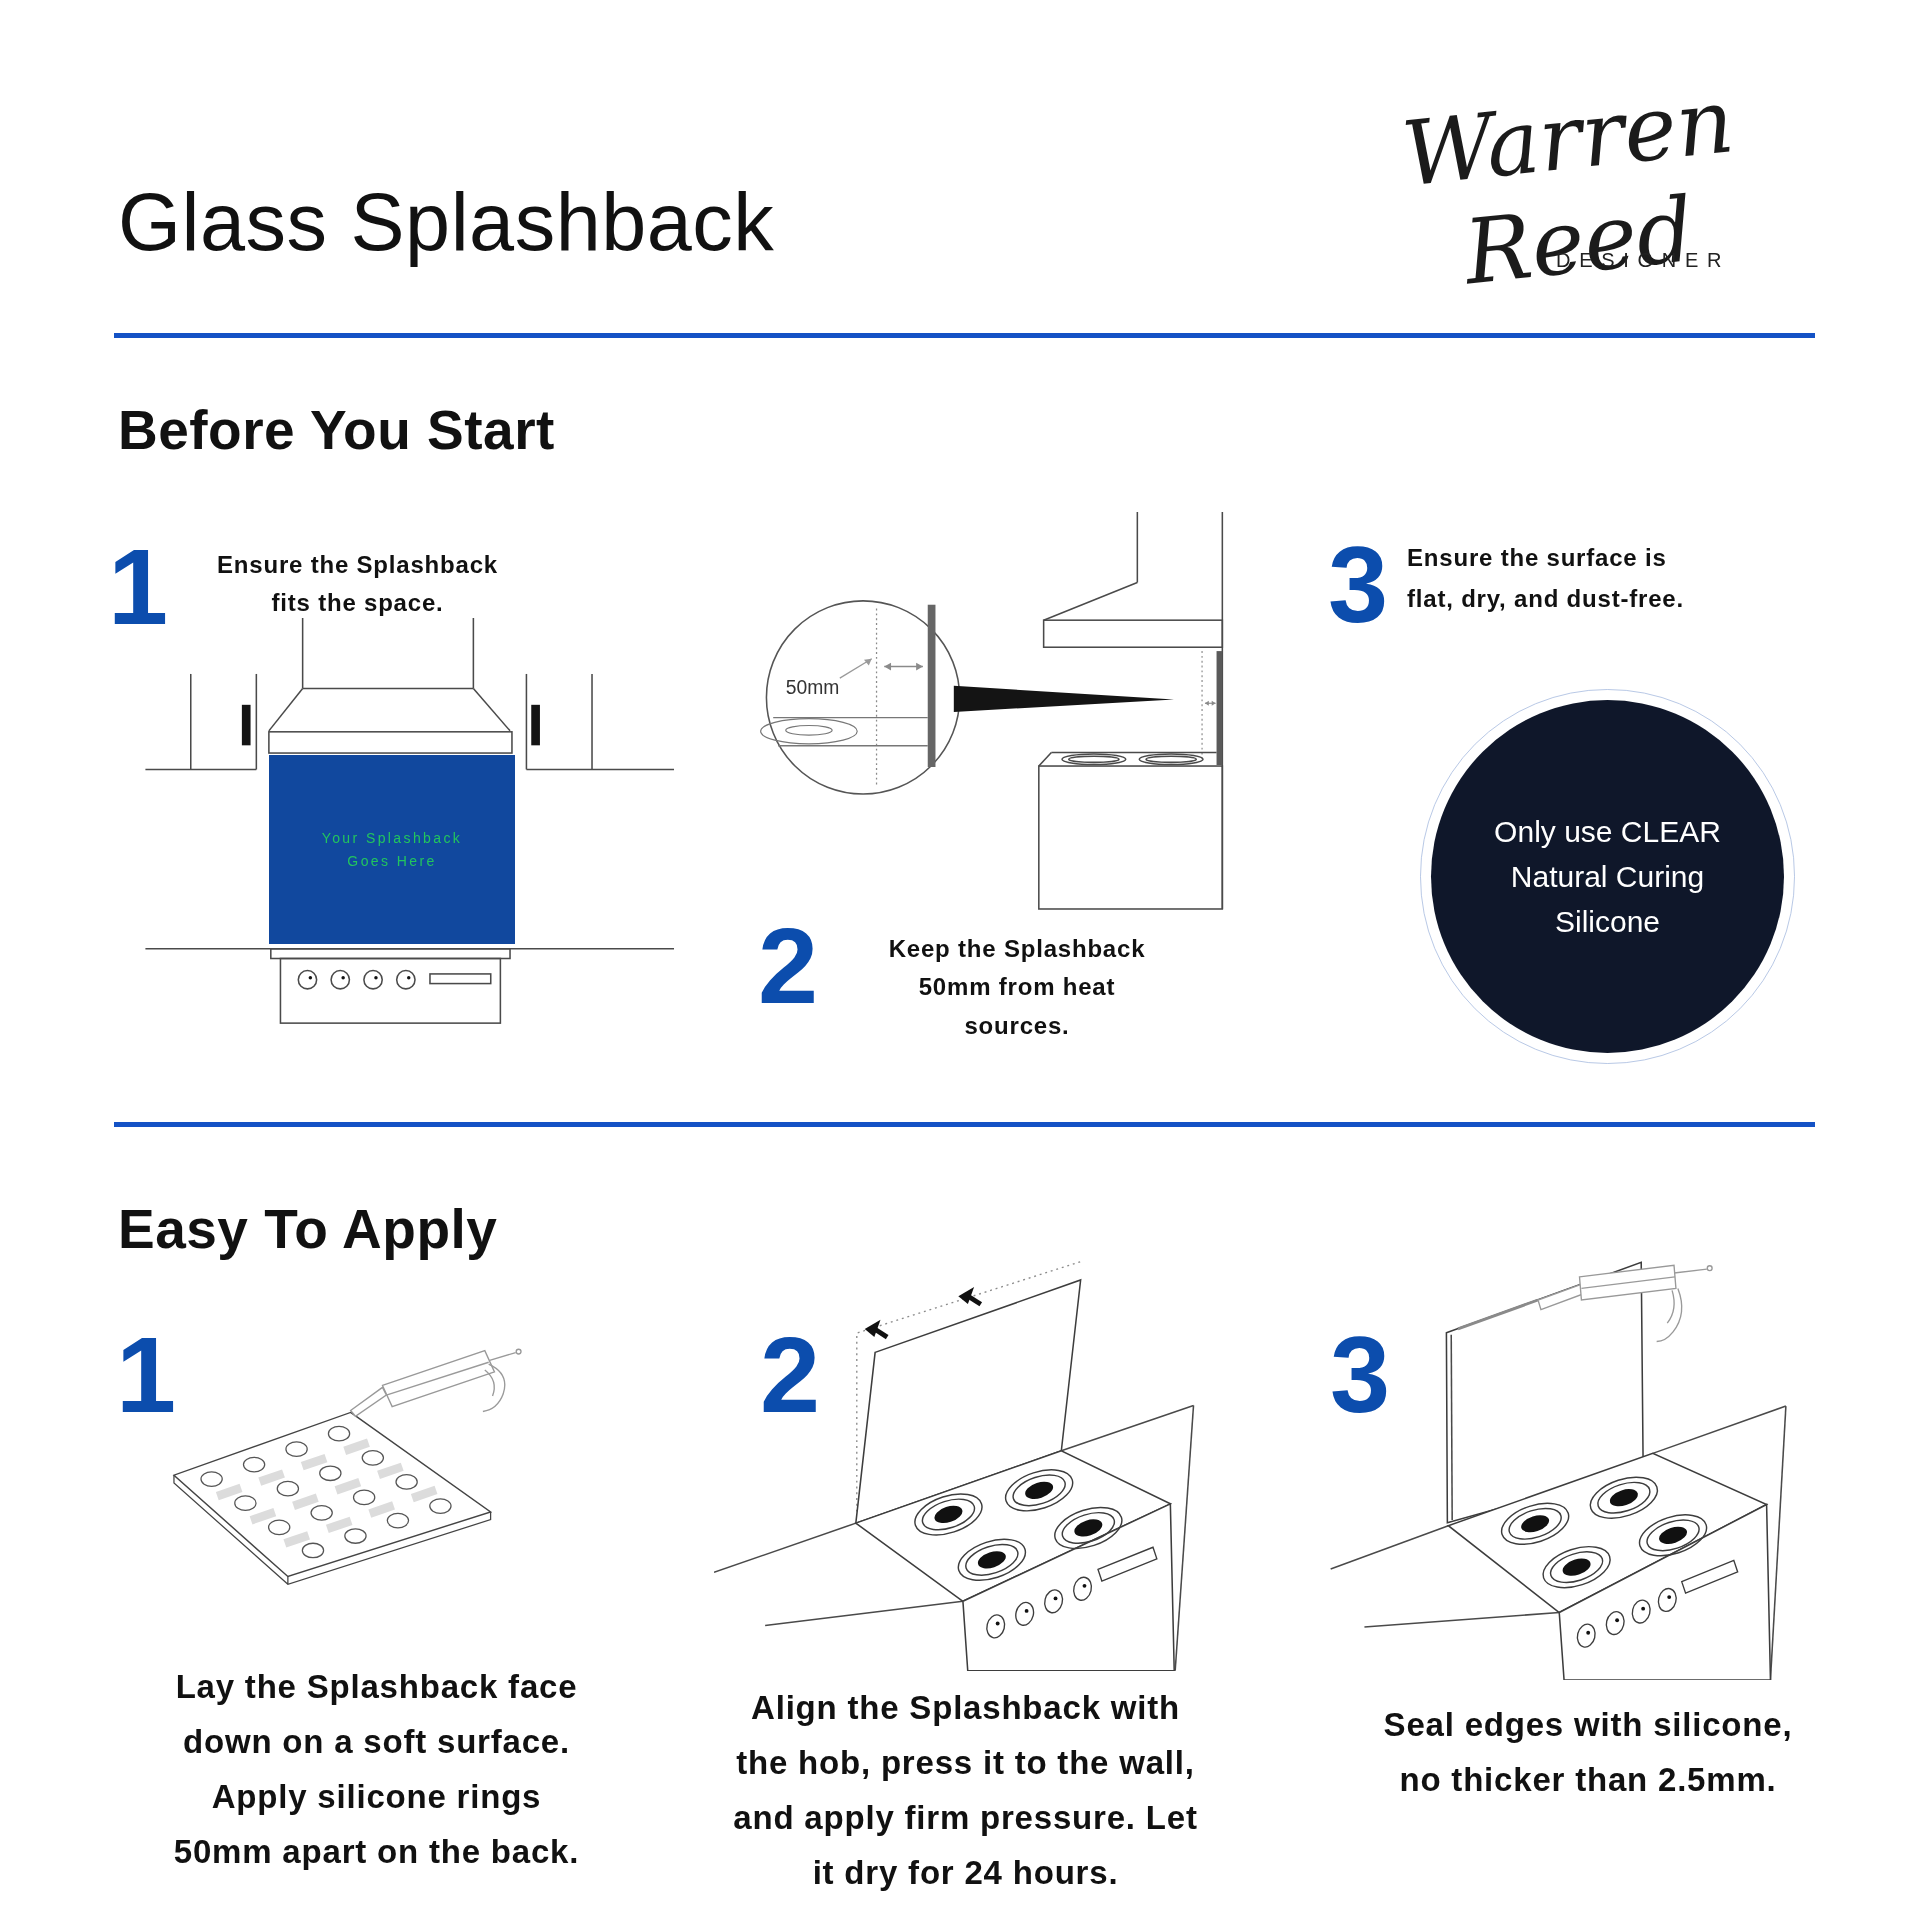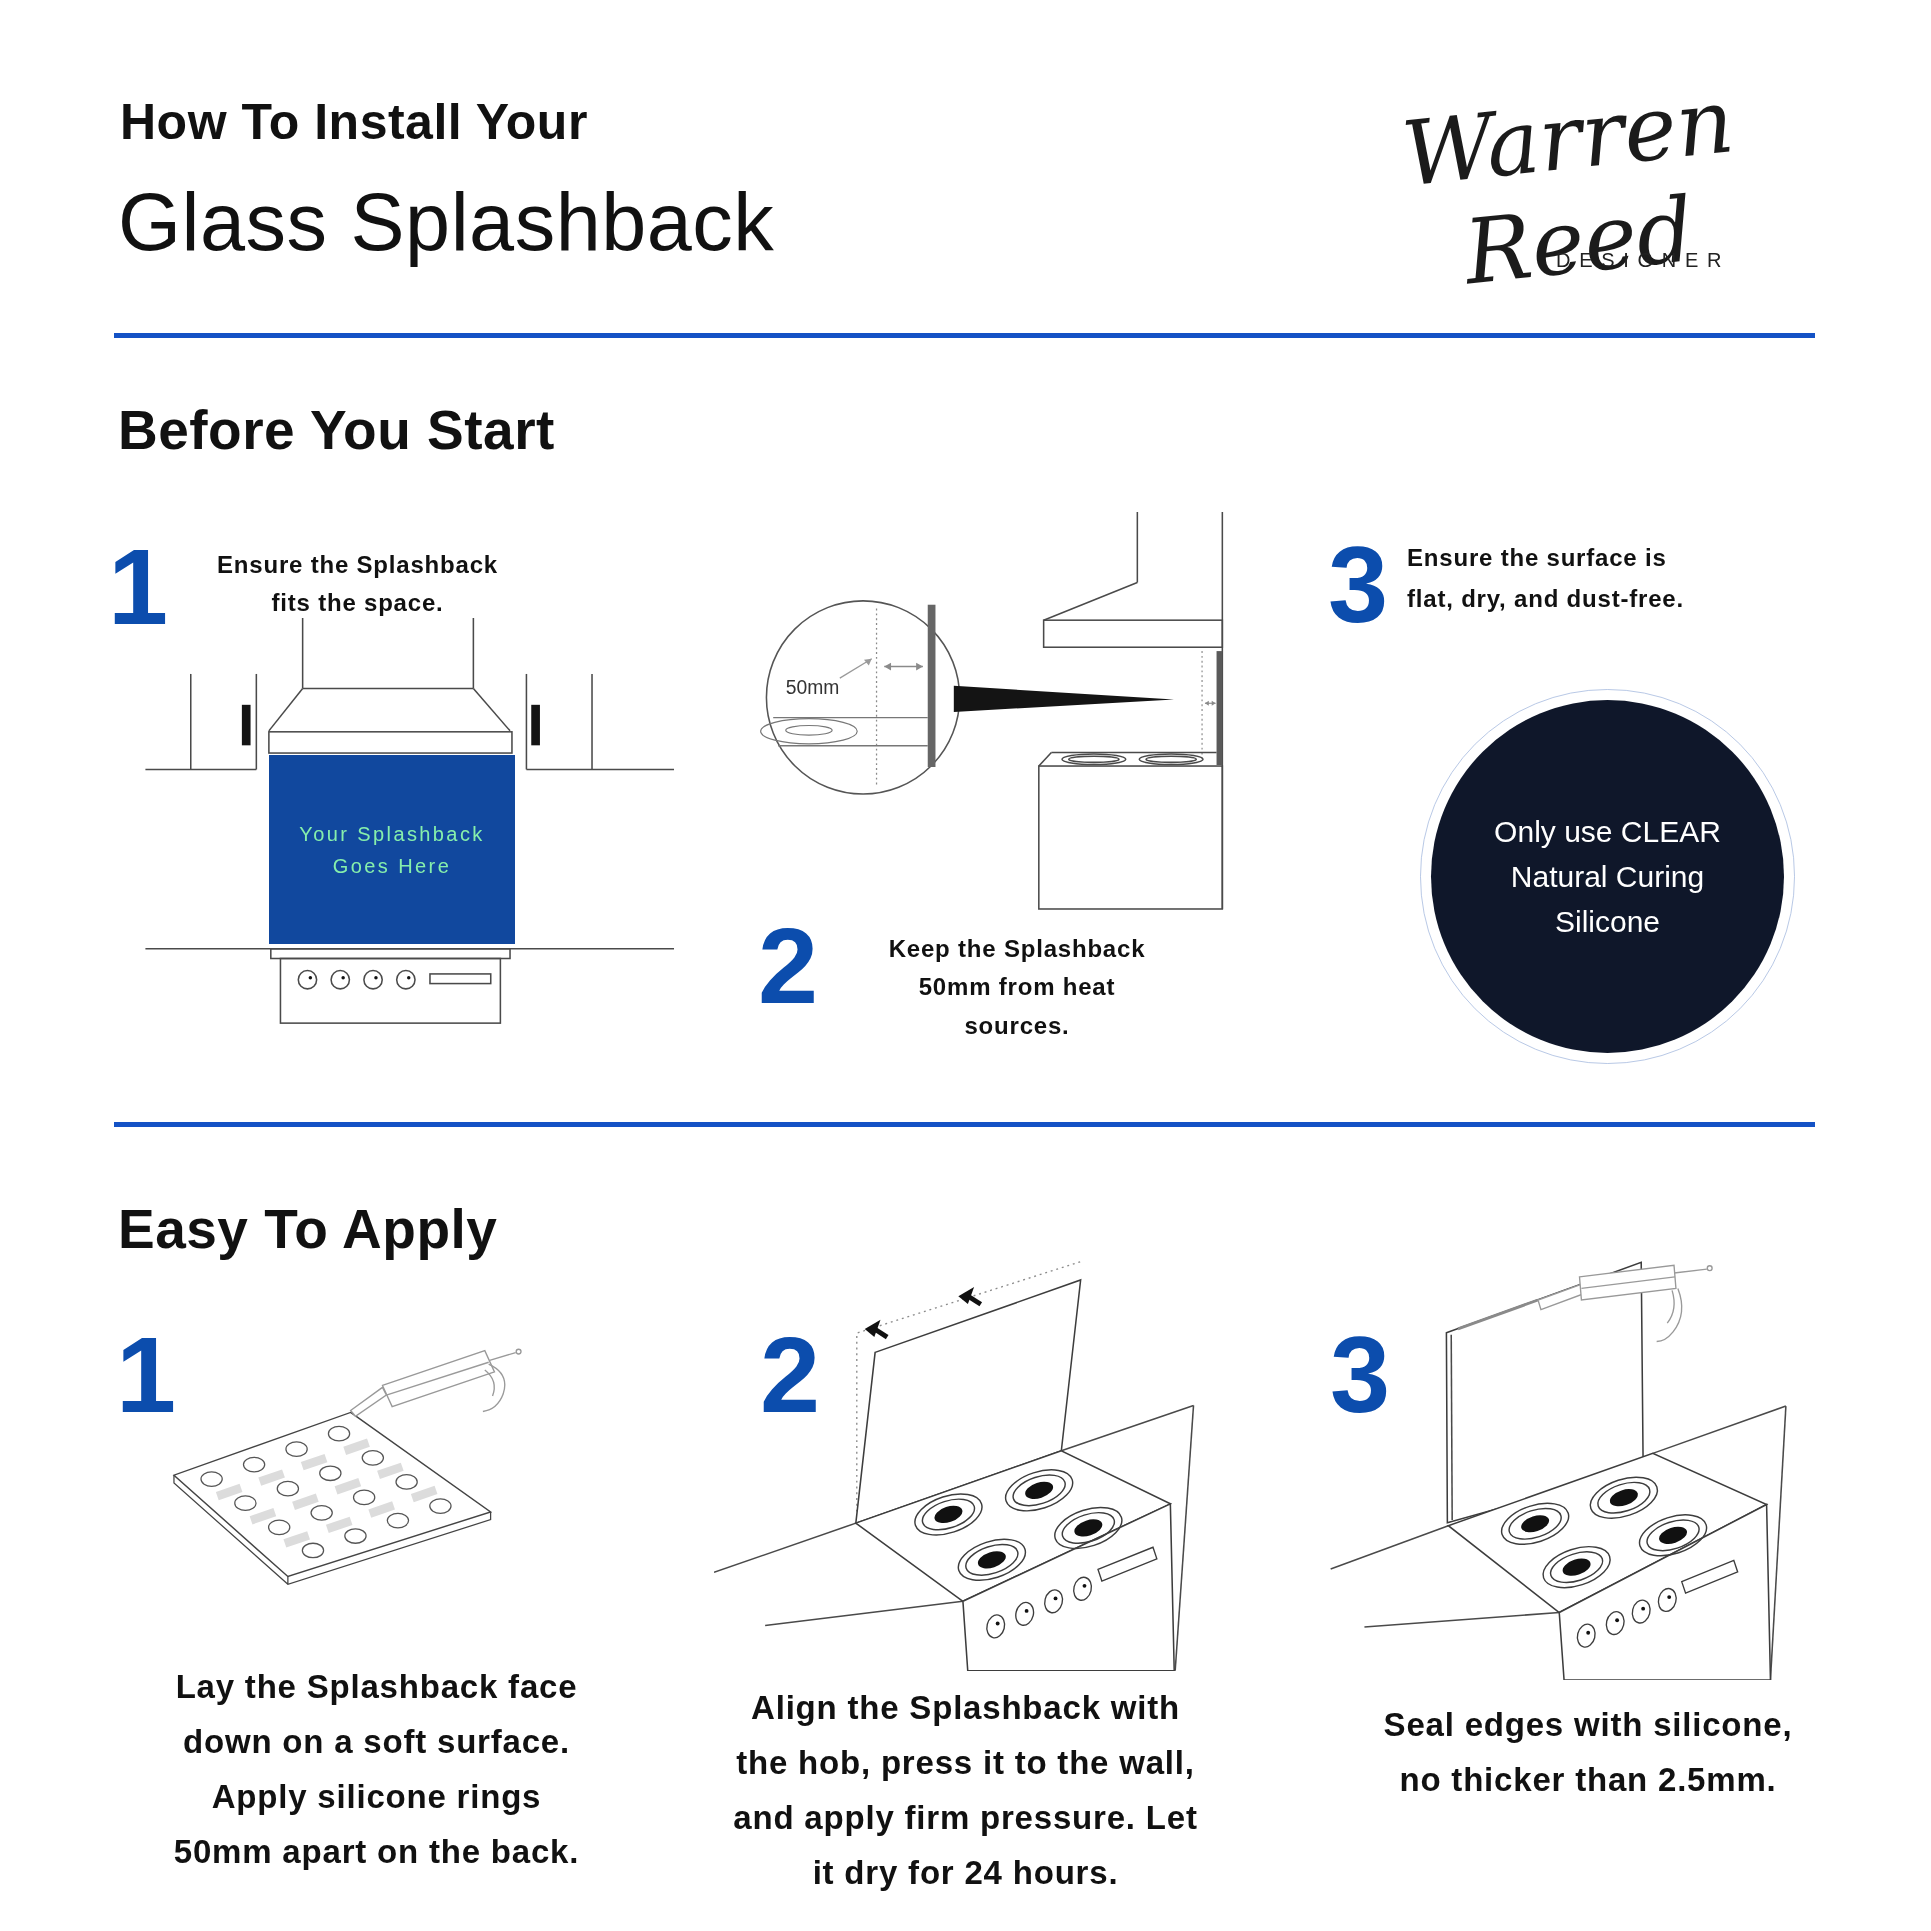--- a/index.html
+++ b/index.html
@@ -12,38 +12,37 @@
         font-family:"DejaVu Serif","Liberation Serif",serif;font-style:italic;
         font-size:89px;transform:rotate(-6deg);color:#1b1b1b;}
   .logo-sub{left:1543px;top:249px;font-size:20px;letter-spacing:8.7px;color:#222;font-weight:400;margin-left:13px;}
   .divider{left:114px;width:1701px;height:4.8px;background:#1452c5;}
   .section-h{font-size:55px;font-weight:800;letter-spacing:0.5px;}
   .num{font-weight:800;color:#0c4dad;font-size:108px;line-height:1;}
   .step-text{font-size:24px;font-weight:700;line-height:1.6;white-space:pre-line;letter-spacing:0.8px;}
   .caption{font-size:33px;font-weight:700;line-height:1.67;white-space:pre-line;
            text-align:center;letter-spacing:0.8px;}
   .blue-rect{background:#11489e;display:flex;align-items:center;justify-content:center;}
-  .blue-rect-label{color:#86efac;font-size:20px;letter-spacing:2.4px;line-height:1.6;
+  .blue-rect-label{color:#22c55e;font-size:14px;letter-spacing:2.4px;line-height:1.6;
            text-align:center;white-space:pre-line;font-weight:400;}
   .note-circle{left:1431px;top:700px;width:353px;height:353px;border-radius:50%;
            background:#0f172a;display:flex;align-items:center;justify-content:center;}
   .note-circle::before{content:"";position:absolute;inset:-10.6px;border-radius:50%;
            border:1px solid #b9c9e6;}
   .note-text{color:#fff;font-size:30px;line-height:1.5;text-align:center;white-space:pre-line;}
   svg{display:block;}
   svg .ln{stroke:#4a4a4a;stroke-width:1.6;fill:none;}
   svg .lt{stroke:#9a9a9a;stroke-width:1.4;fill:none;}
   svg .gun{stroke:#999;stroke-width:1.4;fill:#fff;}
 </style>
 </head>
 <body>
 
 <div class="page">
 
-  <div class="abs title1">How To Install Your</div>
   <div class="abs title2">Glass Splashback</div>
   <div class="abs logo-script">Warren Reed</div>
   <div class="abs logo-sub">DESIGNER</div>
   <div class="abs divider" style="top:333px;"></div>
 
   <div class="abs section-h" style="left:118px;top:398px;">Before You Start</div>
 
   <div class="abs num" style="left:108px;top:533px;">1</div>
   <div class="abs step-text" style="left:174px;top:546px;width:367px;text-align:center;">Ensure the Splashback
 fits the space.</div>

